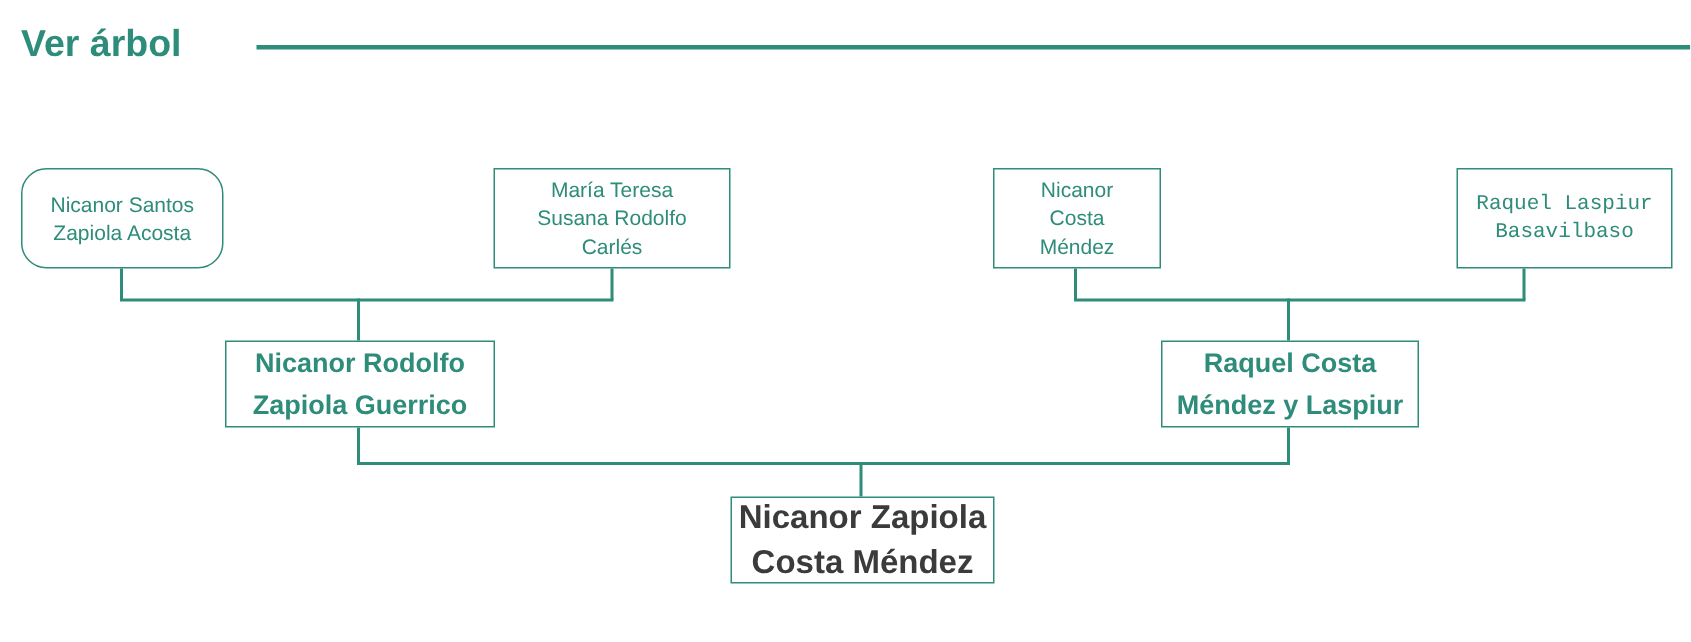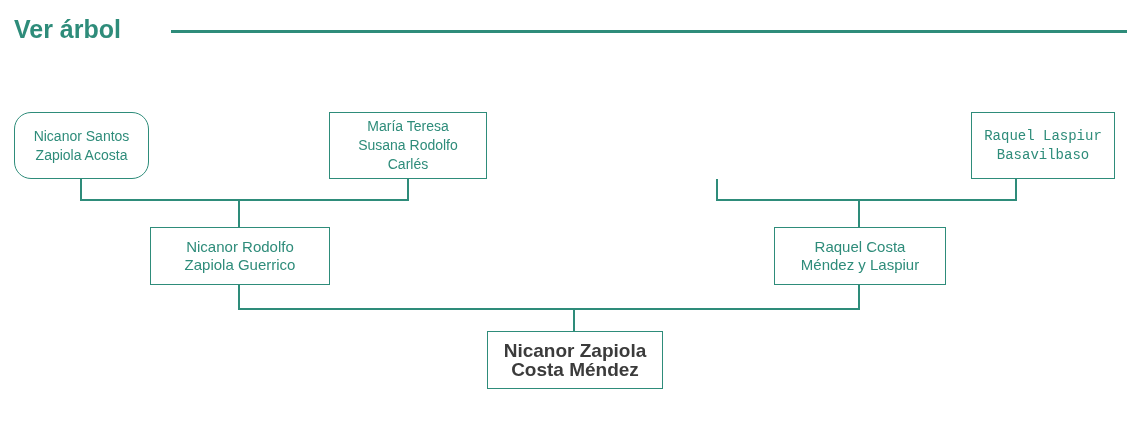--- a/index.html
+++ b/index.html
@@ -27,22 +27,22 @@
   .node{
     position:absolute;
     border:1px solid var(--accent);
     background:#fff;
     display:flex;align-items:center;justify-content:center;
     text-align:center;
     color:var(--accent);
   }
   .node span{white-space:pre-line;display:block;}
   .node-sm{font-size:14px;line-height:19px;}
-  .node-md{font-size:15px;line-height:18px;}
-  .node-root{font-size:19px;line-height:19px;font-weight:700;color:var(--root-text);text-align:center;}
+  .node-md{font-size:18px;line-height:28px;font-weight:bold;}
+  .node-root{font-size:22px;line-height:30px;font-weight:700;color:var(--root-text);text-align:center;}
   .seg{position:absolute;background:var(--accent);}
   
   .n1{left:14px;top:112px;width:135px;height:67px;border-radius:17px;}
   .n2{left:329px;top:112px;width:158px;height:67px;}
   .n3{left:662px;top:112px;width:112px;height:67px;}
   .n4{left:971px;top:112px;width:144px;height:67px;font-family:Liberation Mono, monospace;}
   
   .n5{left:150px;top:227px;width:180px;height:58px;}
   .n6{left:774px;top:227px;width:172px;height:58px;}
   
@@ -73,20 +73,25 @@
 
   <div class="node node-sm n1">
     <span>Nicanor Santos
 Zapiola Acosta</span>
   </div>
   <div class="node node-sm n2">
     <span>María Teresa
 Susana Rodolfo
 Carlés</span>
   </div>
+  <div class="node node-sm n3">
+    <span>Nicanor
+Costa
+Méndez</span>
+  </div>
   <div class="node node-sm n4">
     <span>Raquel Laspiur
 Basavilbaso</span>
   </div>
 
   <div class="node node-md n5">
     <span>Nicanor Rodolfo
 Zapiola Guerrico</span>
   </div>
   <div class="node node-md n6">

